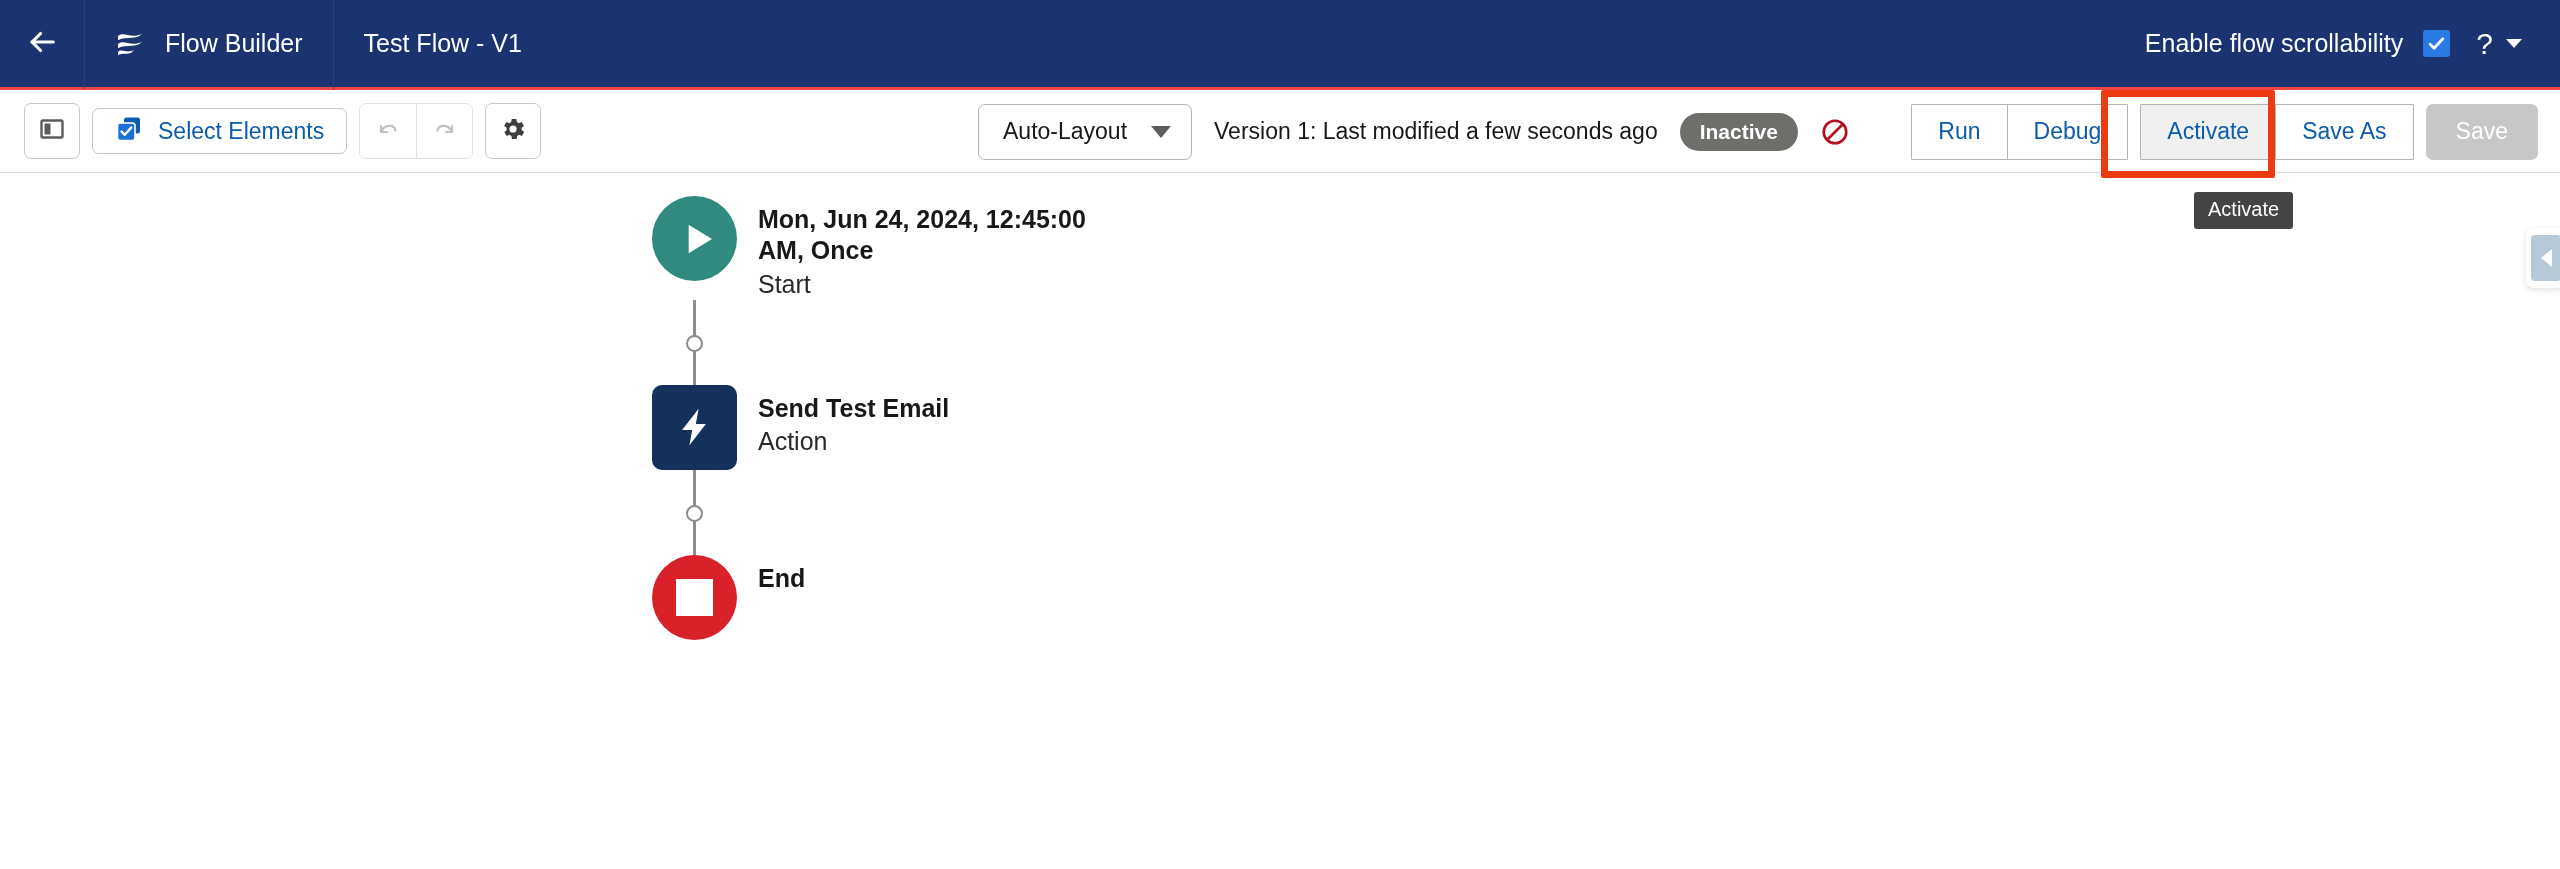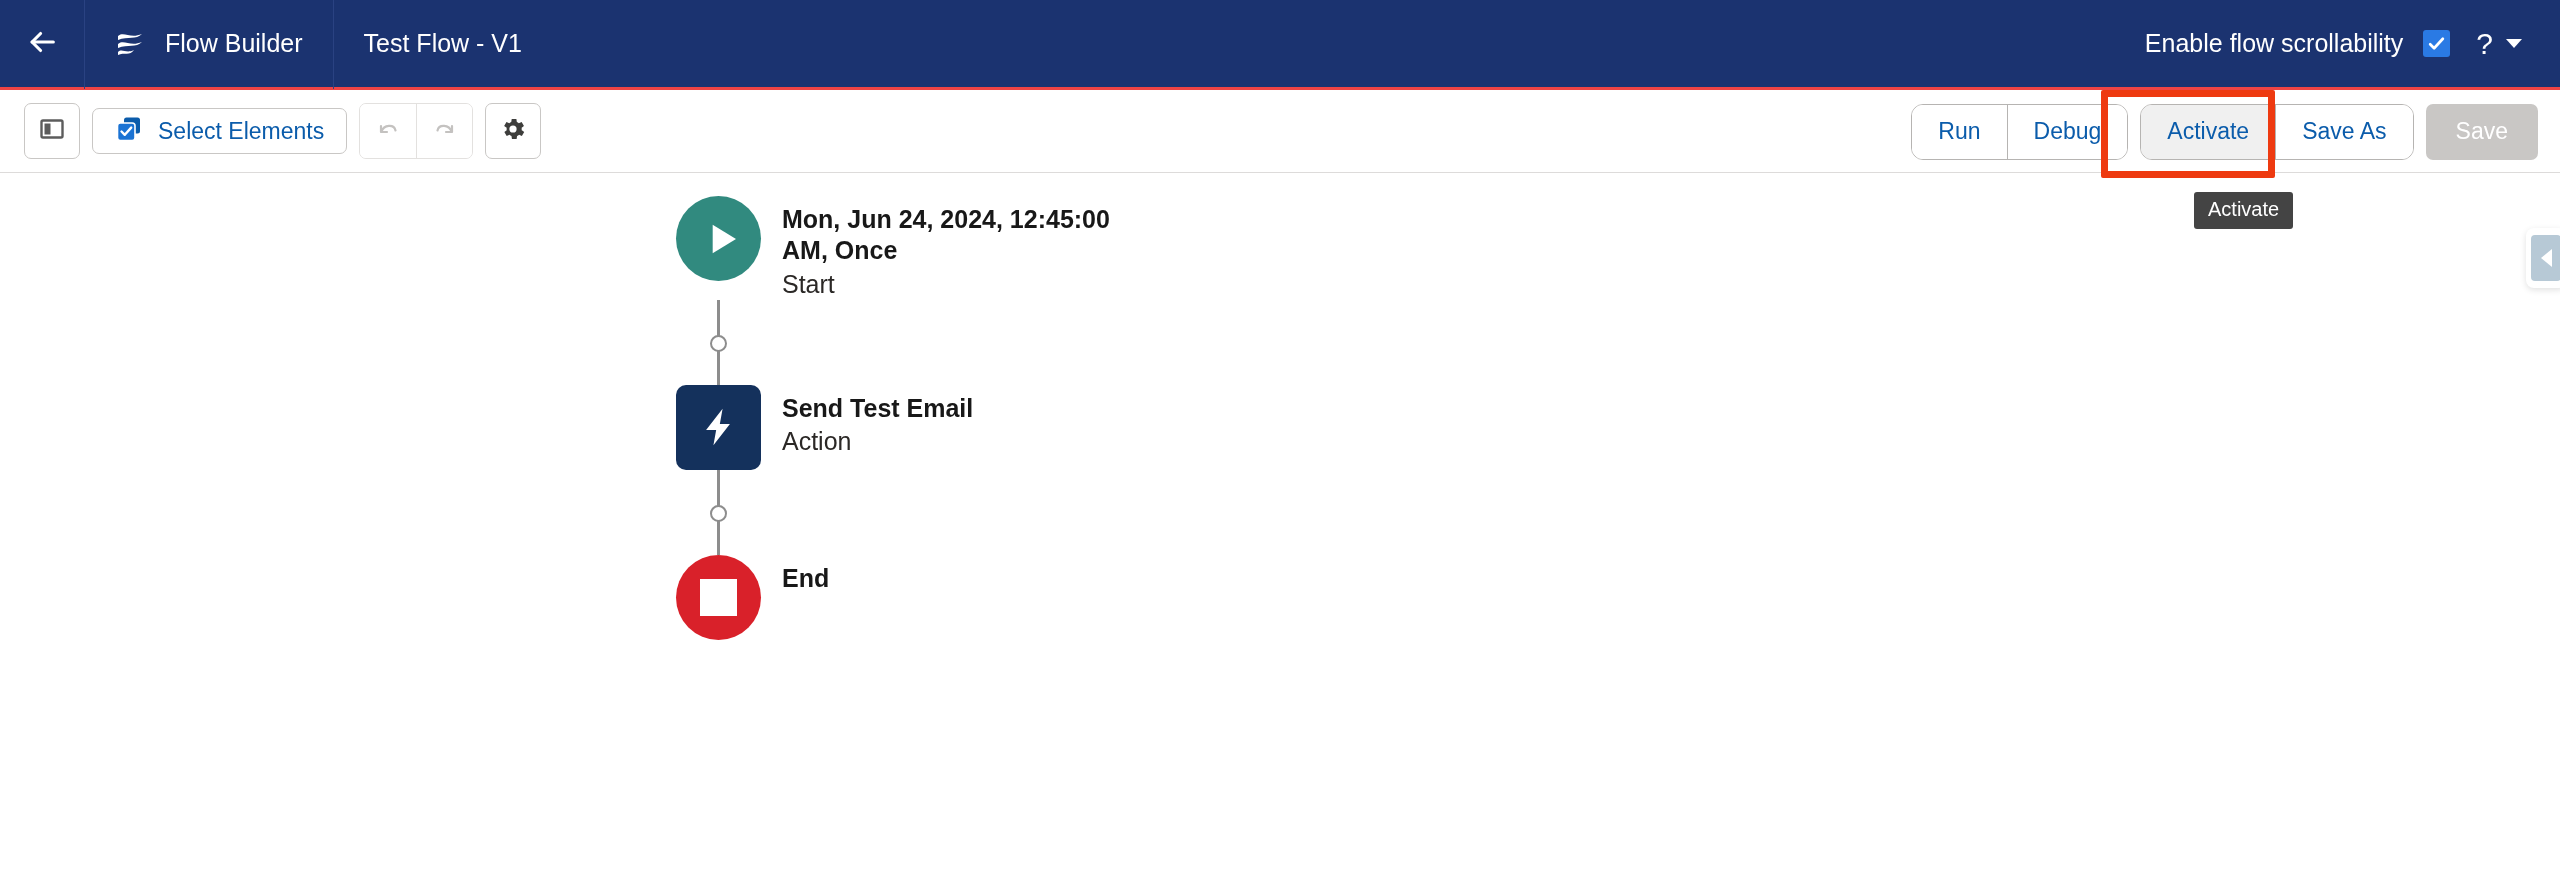--- a/index.html
+++ b/index.html
@@ -123,21 +123,21 @@
   }
   .inactive-icon { width: 30px; height: 30px; display: block; }
 
   
   .tb-right {
     position: absolute; right: 22px; top: 0; height: 83px;
     display: flex; align-items: center; gap: 12px;
   }
   .btn-group {
     display: flex; height: 56px;
-    border: 1px solid #b6b4b2; border-radius: 12px; overflow: hidden;
+    border: 1px solid #b6b4b2; border-radius: 1px; overflow: hidden;
     background: #ffffff;
   }
   .btn-group .seg {
     padding: 0 26px; height: 54px;
     display: flex; align-items: center; justify-content: center;
     color: #0b5cab; font-size: 23px; background: #ffffff;
     cursor: pointer; white-space: nowrap;
   }
   .btn-group .seg + .seg { border-left: 1px solid #b6b4b2; }
   .btn-group .seg.active-state { background: #f0f0f0; }
@@ -166,21 +166,21 @@
     z-index: 41;
   }
 
   
   .canvas {
     position: absolute; top: 174px; left: 0;
     width: 2560px; height: 695px;
     background: #ffffff;
     overflow: hidden;
   }
-  .flow { position: absolute; left: 664px; top: 22px; }
+  .flow { position: absolute; left: 640px; top: 22px; }
 
   .node-row { position: relative; display: flex; align-items: flex-start; }
   .node-icon-wrap { width: 108px; display: flex; justify-content: center; }
 
   .icon-start {
     width: 85px; height: 85px; border-radius: 50%;
     background: #318a7f;
     display: flex; align-items: center; justify-content: center;
   }
   .icon-start svg { width: 40px; height: 40px; margin-left: 6px; }
@@ -331,20 +331,34 @@
     <div class="btn-icon-sq">
       <span>
         <svg width="28" height="28" viewBox="0 0 24 24" fill="#3e3e3c">
           <path d="M19.4 13a7.8 7.8 0 000-2l2-1.5-2-3.4-2.4 1a7.6 7.6 0 00-1.7-1l-.4-2.6h-4l-.4 2.6a7.6 7.6 0 00-1.7 1l-2.4-1-2 3.4L6.6 11a7.8 7.8 0 000 2l-2 1.5 2 3.4 2.4-1c.5.4 1.1.8 1.7 1l.4 2.6h4l.4-2.6c.6-.2 1.2-.6 1.7-1l2.4 1 2-3.4-2-1.5z"></path>
           <circle cx="12" cy="12" r="3.1" fill="#ffffff"></circle>
         </svg>
       </span>
     </div>
   </div>
 
+  <div class="tb-center">
+    <div class="btn-autolayout">
+      <span class="lbl">Auto-Layout</span>
+      <span class="caret-down-dark"></span>
+    </div>
+    <span class="version-text">Version 1: Last modified a few seconds ago</span>
+    <span class="status-badge">Inactive</span>
+    <span class="inactive-icon">
+      <svg viewBox="0 0 24 24" fill="none" stroke="#b01020" stroke-width="2.1">
+        <circle cx="12" cy="12" r="9"></circle>
+        <line x1="5.8" y1="18.2" x2="18.2" y2="5.8"></line>
+      </svg>
+    </span>
+  </div>
 
   <div class="tb-right">
     <div class="btn-group">
       <div class="seg">Run</div>
       <div class="seg">Debug</div>
     </div>
     <div class="btn-group">
       <div class="seg active-state">Activate</div>
       <div class="seg">Save As</div>
     </div>

